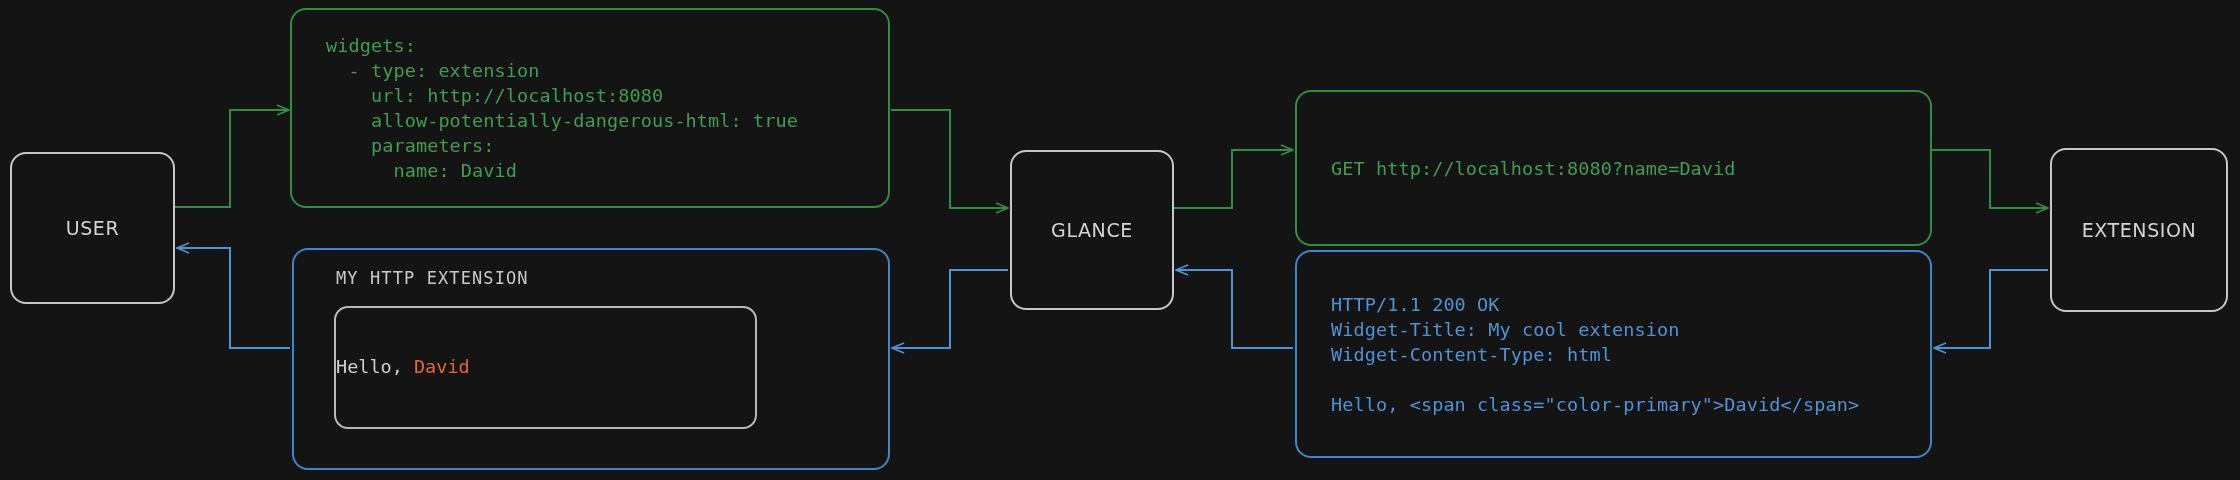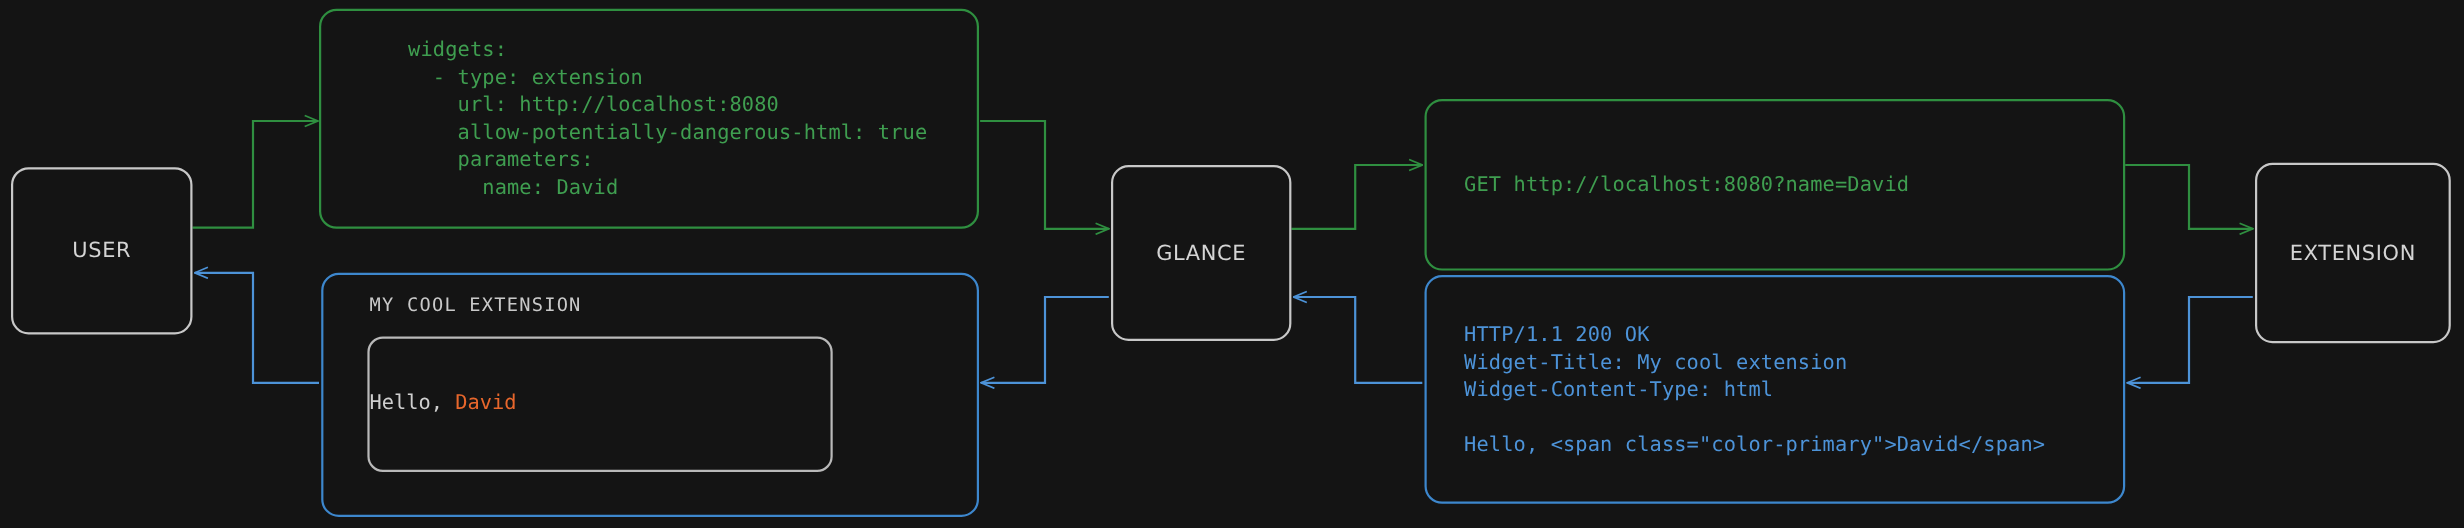--- a/index.html
+++ b/index.html
@@ -139,31 +139,31 @@
   </div>
 
   <div class="node" style="left:1010px; top:150px; width:164px; height:160px;">
     <span class="node-label">GLANCE</span>
   </div>
 
   <div class="node" style="left:2050px; top:148px; width:178px; height:164px;">
     <span class="node-label">EXTENSION</span>
   </div>
 
-  <div class="panel green" style="left:290px; top:8px; width:600px; height:200px;align-items:center;">
+  <div class="panel green" style="left:290px; top:8px; width:600px; height:200px;">
     <pre class="code green-text">widgets:
   - type: extension
     url: http://localhost:8080
     allow-potentially-dangerous-html: true
     parameters:
       name: David</pre>
   </div>
 
   <div class="panel blue" style="left:292px; top:248px; width:598px; height:222px;">
-    <div class="widget-title">MY COOL EXTENSION</div>
+    <div class="widget-title">MY HTTP EXTENSION</div>
     <div class="widget-inner"></div>
     <div class="widget-body"><span>Hello, </span><span class="accent-name">David</span></div>
   </div>
 
   <div class="panel green" style="left:1295px; top:90px; width:637px; height:156px;">
     <pre class="code green-text">GET http://localhost:8080?name=David</pre>
   </div>
 
   <div class="panel blue" style="left:1295px; top:250px; width:637px; height:208px;">
     <pre class="code blue-text">HTTP/1.1 200 OK

